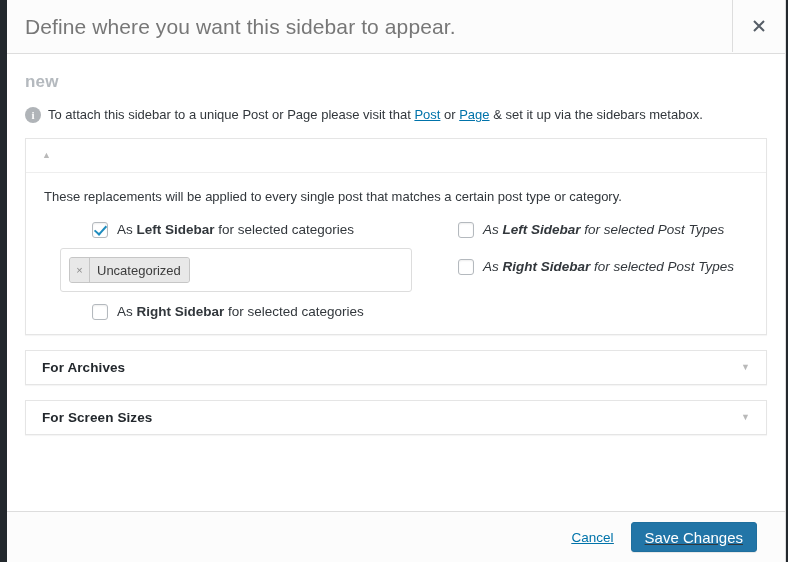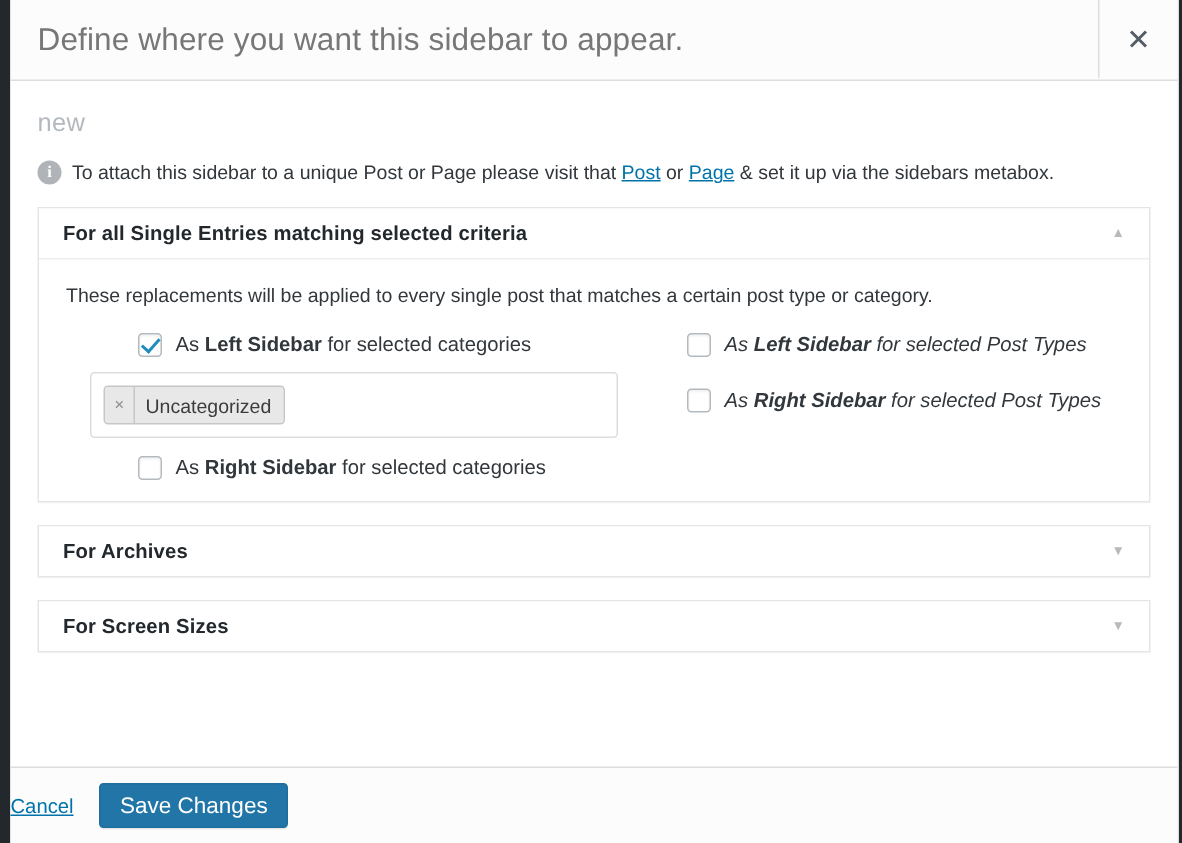--- a/index.html
+++ b/index.html
@@ -89,21 +89,21 @@
   
   .modal-body {
     flex: 1 1 auto;
     padding: 0 18px;
     overflow: hidden;
     background: #fff;
   }
   .sidebar-name {
     font-size: 17px;
     color: #b4b9be;
-    font-weight: 400;
+    font-weight: 700;
     padding-top: 18px;
     line-height: 1.2;
     letter-spacing: 0.2px;
   }
 
   .info-line {
     display: flex;
     align-items: flex-start;
     margin-top: 15px;
     font-size: 13px;
@@ -264,22 +264,23 @@
   }
 
   
   .modal-footer {
     flex: 0 0 50px;
     height: 50px;
     background: #fcfcfc;
     border-top: 1px solid #ddd;
     display: flex;
     align-items: center;
-    justify-content: flex-start;
+    justify-content: flex-end;
     padding-right: 28px;
+    text-decoration: underline;
   }
   .cancel-link {
     color: #0073aa;
     font-size: 13.5px;
     text-decoration: underline;
     margin-right: 17px;
     cursor: pointer;
   }
   .save-btn {
     background: #2275a7;
@@ -319,21 +320,20 @@
 
       <div class="sidebar-name">new</div>
 
       <div class="info-line">
         <span class="info-icon">i</span>
         <span class="info-text"><span>To attach this sidebar to a unique Post or Page please visit that </span><a href="#">Post</a><span> or </span><a href="#">Page</a><span> &amp; set it up via the sidebars metabox.</span></span>
       </div>
 
       <div class="panel open">
         <div class="panel-head">
-          <span class="panel-head-title">For all Single Entries matching selected criteria</span>
           <span class="panel-arrow">▲</span>
         </div>
         <div class="panel-body">
           <p class="panel-desc">These replacements will be applied to every single post that matches a certain post type or category.</p>
 
           <div class="cb-grid">
 
             <div class="cb-col-left">
 
               <div class="cb-row">

